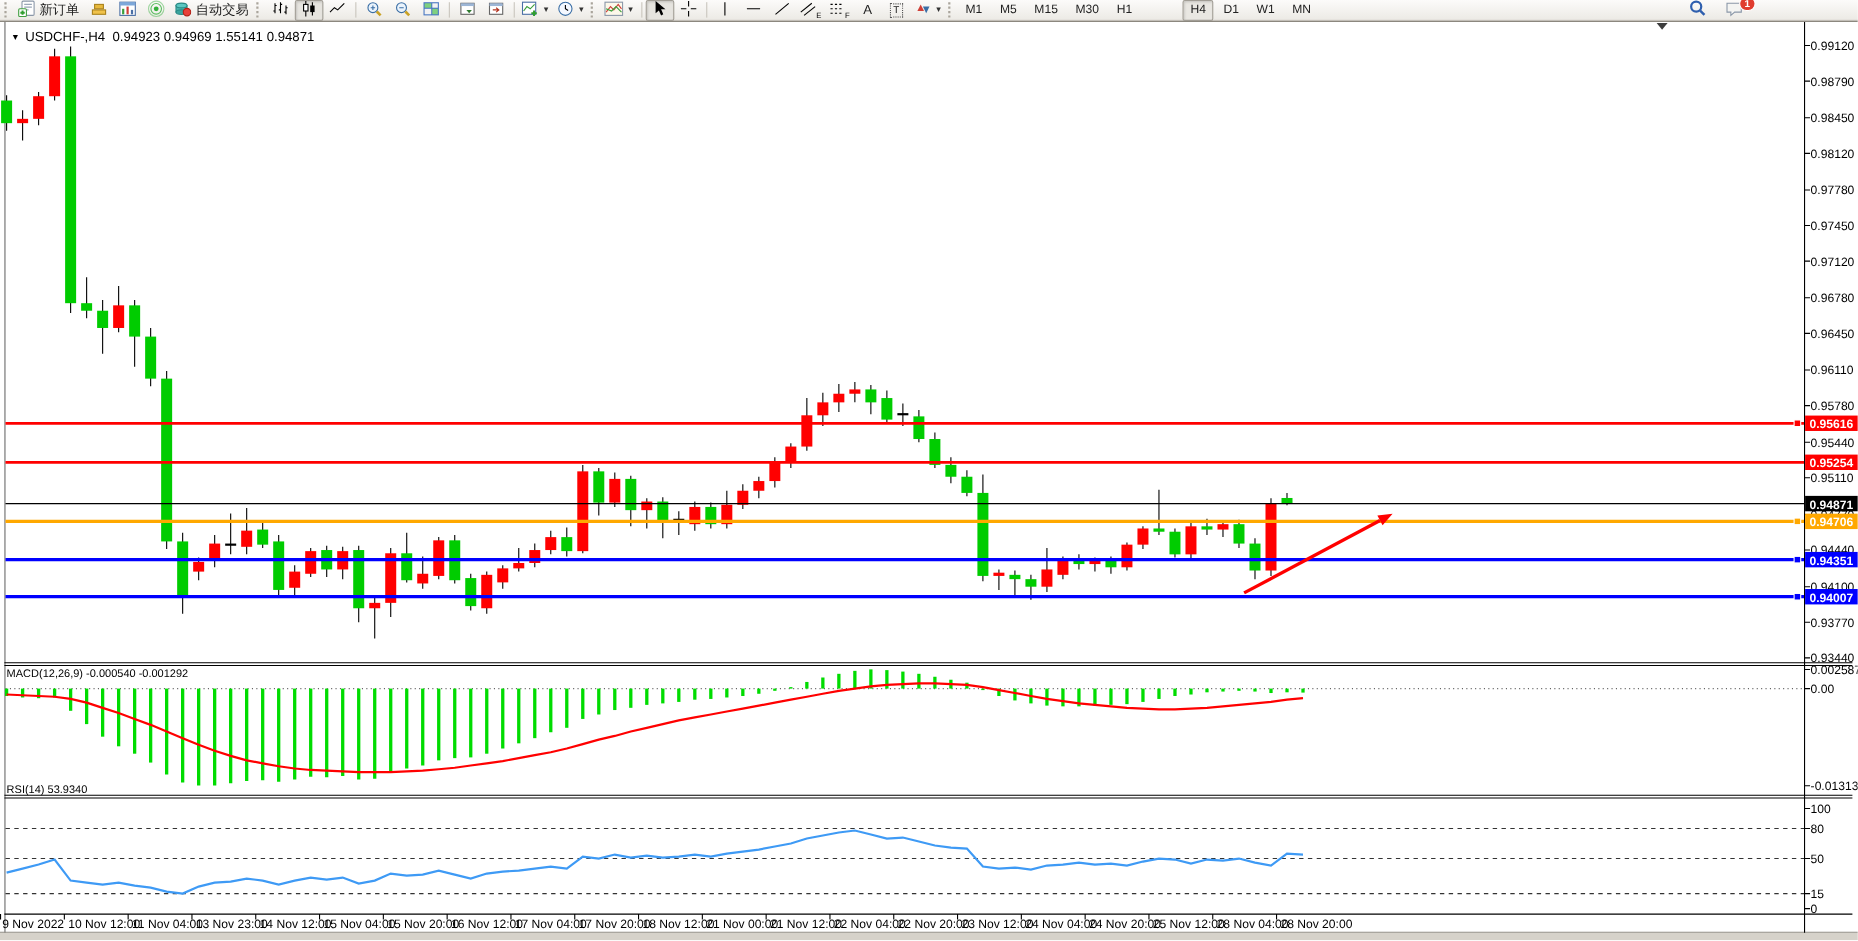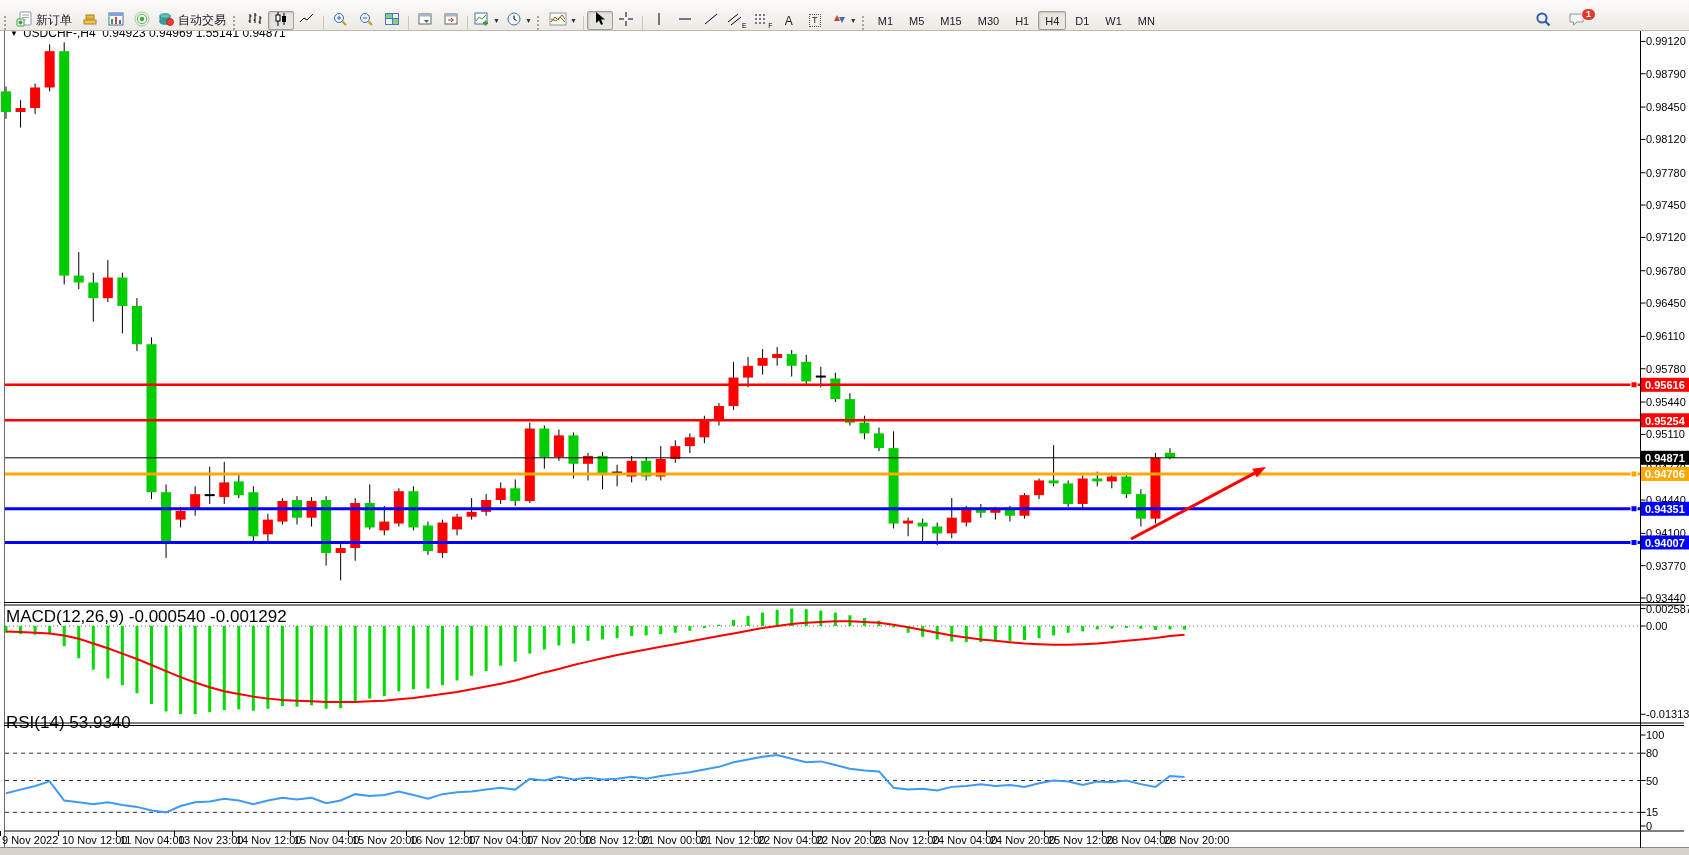--- a/index.html
+++ b/index.html
@@ -1,45 +1,45 @@
 <!DOCTYPE html>
 <html><head>
 <meta charset="utf-8">
 <style>
   html,body{margin:0;padding:0;background:#fff;}
   .app{position:relative;width:1689px;height:855px;overflow:hidden;background:#fff;
        font-family:"Liberation Sans",sans-serif;-webkit-font-smoothing:none;}
   
-  .toolbar{position:absolute;top:0;left:0;width:100%;height:31px;box-sizing:border-box;
+  .toolbar{position:absolute;top:0;left:0;width:100%;height:19px;box-sizing:border-box;
     background:linear-gradient(#fcfbfa,#eceae5);border-bottom:1px solid #bdb9b1;
-    display:flex;align-items:flex-end;padding:0 2px;z-index:30;}
+    display:flex;align-items:center;padding:0 2px;z-index:30;}
   .tbtn{height:17px;min-width:20px;display:flex;align-items:center;justify-content:center;
     gap:2px;padding:0 2px;border:1px solid transparent;border-radius:2px;color:#1a1a1a;
     font-size:12px;white-space:nowrap;}
   .tbtn.pressed{background:#e6e4df;border:1px solid #a19d95;box-shadow:inset 1px 1px 2px rgba(0,0,0,.14);}
   .tlabel{font-size:12px;color:#1a1a1a;padding:0 2px;}
   .grip{width:3px;height:14px;border-left:2px dotted #aaa59c;margin:0 4px 0 2px;}
   .sep{width:1px;height:14px;background:#c9c5bd;margin:0 3px;}
   .caret{font-size:7px;color:#333;line-height:1;margin-left:1px;}
   .tf{height:15px;padding:1px 6px;font-size:11px;color:#222;display:flex;align-items:center;border:1px solid transparent;border-radius:2px;}
-  .tf.pressed{background:#e9e7e2;border:1px solid #a19d95;box-shadow:inset 1px 1px 2px rgba(0,0,0,.14);}
+  .tf.pressed{background:#e9e7e2;border:1px solid #a19d95;box-shadow:inset 1px 1px 2px rgba(0,0,0,.14);margin-left:37px;}
   .right-group{margin-left:auto;display:flex;align-items:center;gap:8px;padding-right:97px;}
   .chat-wrap{position:relative;}
   .badge{position:absolute;top:-4px;right:-7px;background:#e03c2e;color:#fff;border:1px solid #fff;
     border-radius:8px;font-size:9px;font-weight:bold;padding:0 4px;line-height:11px;}
   .subletter{font-size:7px;color:#000;align-self:flex-end;margin-left:-3px;margin-bottom:0;}
   .tbox{border:1px dotted #555;font-size:9px;padding:0 2px;line-height:11px;}
   
   .left-strip{position:absolute;left:0;top:19px;width:4px;height:829px;background:#d6d2ca;z-index:5;}
   .bottom-strip{position:absolute;left:0;top:848px;width:100%;height:7px;background:#d6d2ca;z-index:5;}
   svg.chart{position:absolute;left:0;top:0;z-index:10;}
   .overlay-label{position:absolute;z-index:20;color:#000;white-space:pre;}
   .chart-title{left:10px;top:26px;font-size:12px;display:flex;align-items:center;gap:5px;}
   .tri{font-size:8px;color:#000;}
-  .ind-label{font-size:17px;}
+  .ind-label{font-size:10px;}
   text{font-family:"Liberation Sans",sans-serif;}
 </style>
 </head>
 <body>
 
 <div class="app">
 
   <div class="toolbar">
     <div class="grip"></div>
 

